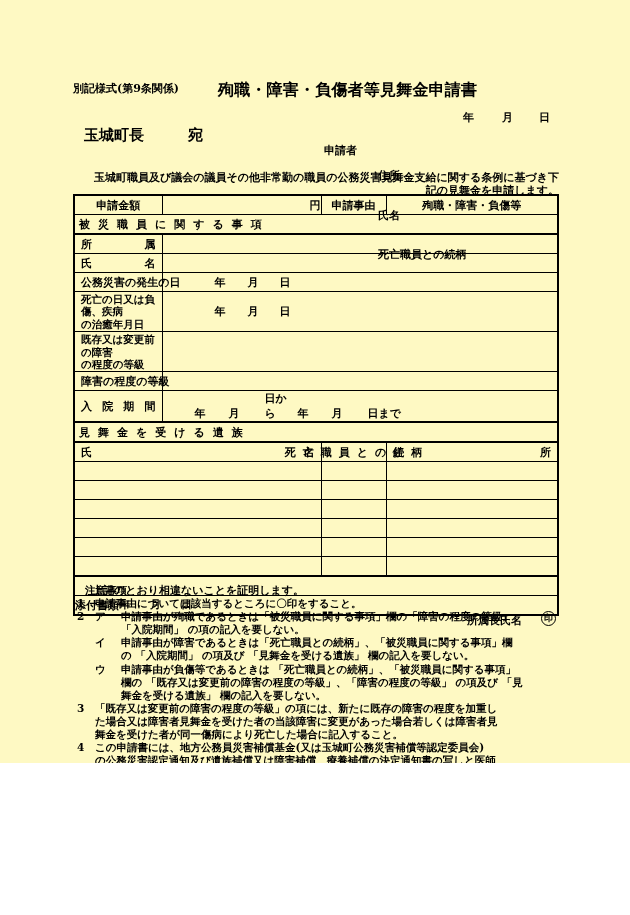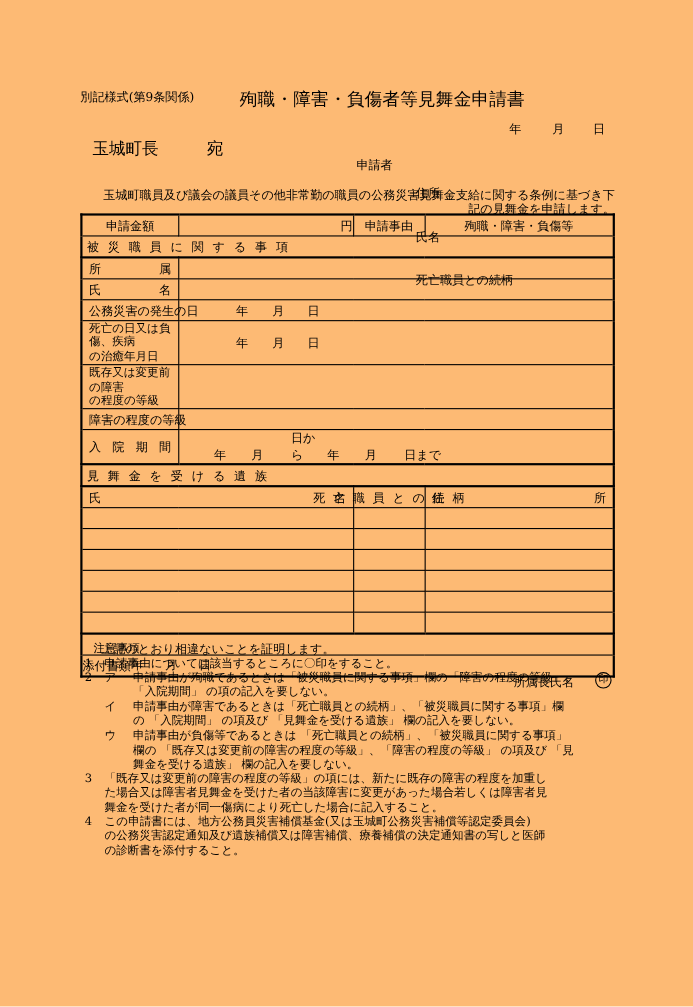--- a/index.html
+++ b/index.html
@@ -8,23 +8,24 @@
     padding: 0;
     background: #ffffff;
   }
   body {
     font-family: "DejaVu Serif", "Liberation Serif", serif;
     color: #000000;
   }
   #page {
     position: relative;
     width: 630px;
-    height: 915px;
-    background: #fdba74;
+    height: 763px;
+    background: #fef9c3;
     overflow: hidden;
+    font-weight: bold;
   }
 
   
   .abs { position: absolute; white-space: pre; }
 
   
   #hdr-formno { left: 73px; top: 81px; font-size: 11px; }
   #hdr-title  { left: 218px; top: 80px; font-size: 16px; letter-spacing: 0.2px; }
   #hdr-date   { left: 463px; top: 110px; font-size: 11px; }
   #hdr-date span { letter-spacing: 0px; }

